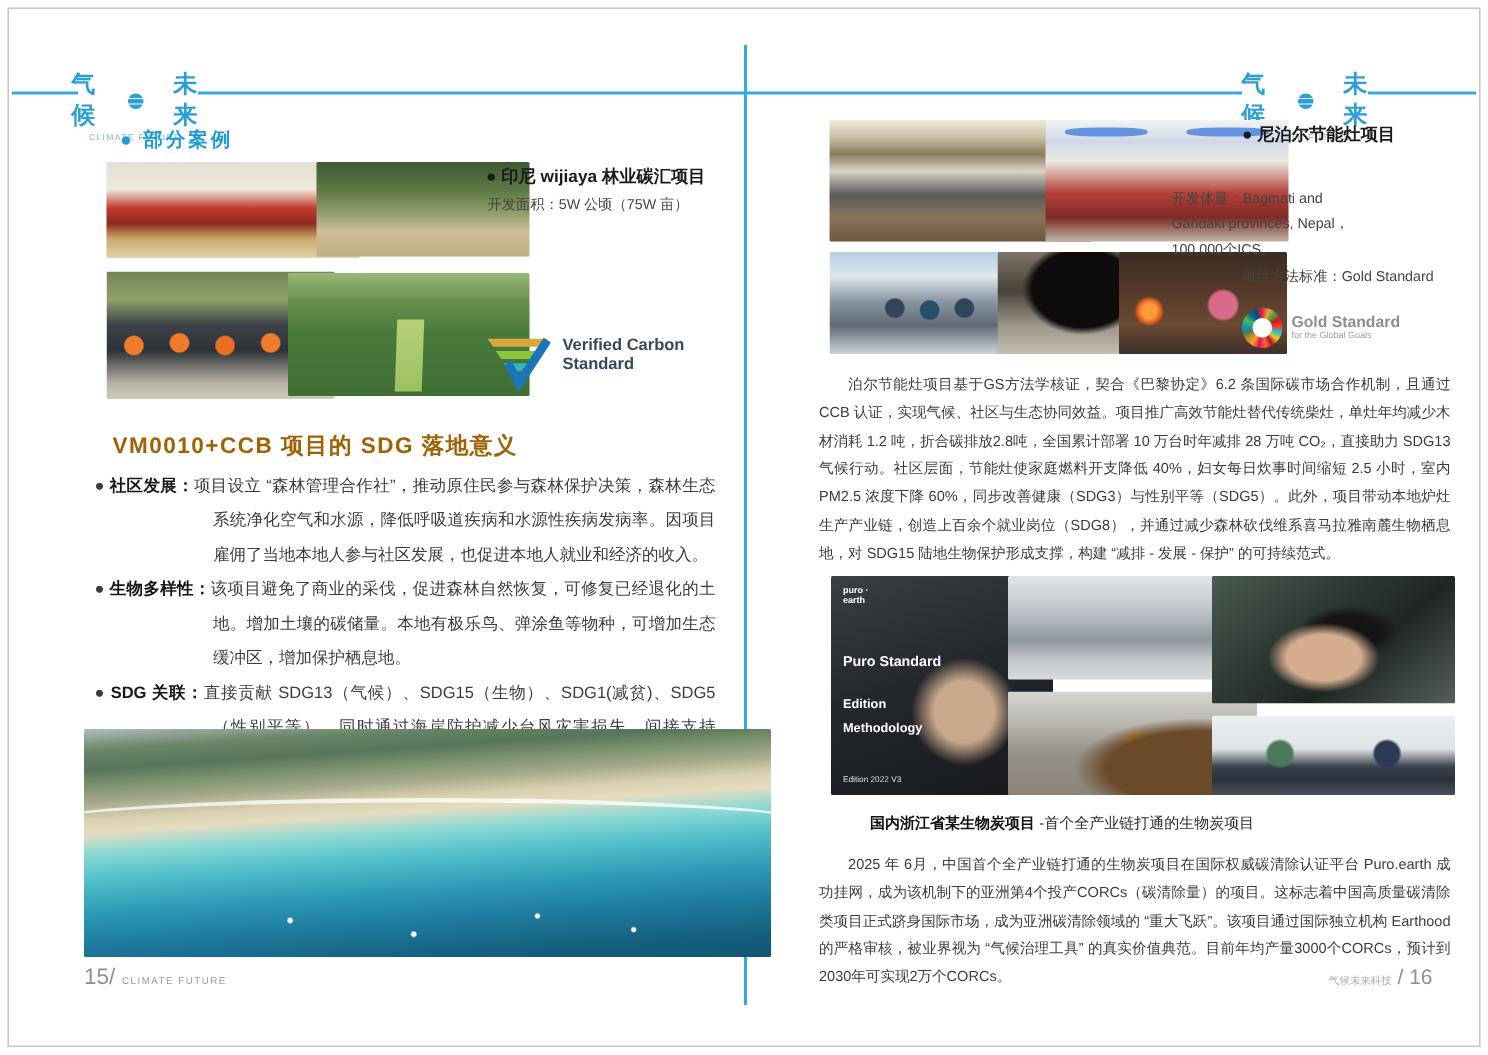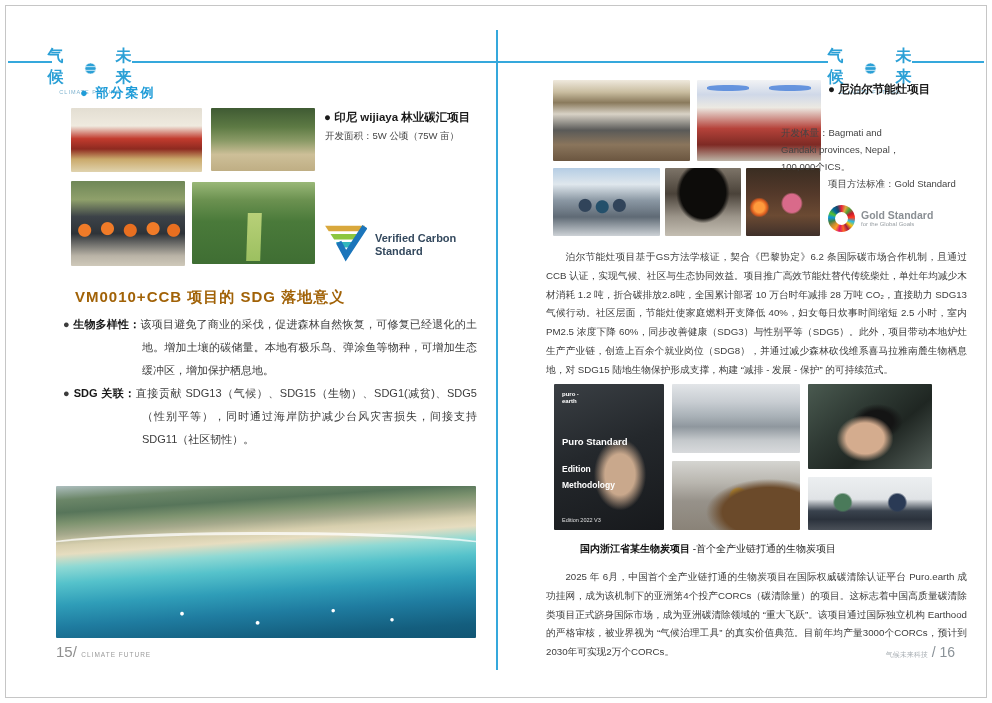--- a/index.html
+++ b/index.html
@@ -34,21 +34,21 @@
   .caption{font-size:10px;color:#2a2a2a;}
   .caption b{color:#111;}
   
   .foot-l{left:56px;top:643px;color:#8f8f8f;}
   .foot-l .num{font-size:15px;}
   .foot-l .lab{font-size:6.5px;letter-spacing:1px;color:#9a9a9a;}
   .foot-r{left:790px;top:643px;width:165px;text-align:right;color:#98a0a6;}
   .foot-r .lab{font-size:7px;color:#a8aeb3;}
   .foot-r .sep,.foot-r .num{font-size:14px;color:#8a9298;}
   
-  .ph{position:absolute;border-radius:1px;overflow:hidden;}
+  .ph{position:absolute;border-radius:1px;overflow:hidden;padding-left:38px;}
   .phA{left:71px;top:108px;width:131px;height:64px;
     background:linear-gradient(180deg,#e3ded2 0%,#efeadf 28%,#c23b2e 48%,#8e2a20 64%,#caa96b 80%,#e0d3ae 100%);}
   .phB{left:211px;top:108px;width:104px;height:63px;
     background:linear-gradient(180deg,#3f5a33 0%,#5d7a44 30%,#8a9a66 52%,#cdbf98 74%,#bfae84 100%);}
   .phC{left:71px;top:181px;width:114px;height:85px;
     background:
       radial-gradient(circle at 12% 58%,#f07b28 0 6px,transparent 7px),
       radial-gradient(circle at 32% 56%,#f07b28 0 6px,transparent 7px),
       radial-gradient(circle at 52% 58%,#e86f20 0 6px,transparent 7px),
       radial-gradient(circle at 72% 56%,#f07b28 0 6px,transparent 7px),
@@ -111,21 +111,21 @@
     background:
       radial-gradient(ellipse at 46% 64%,#d4ac8e 0 20%,transparent 30%),
       radial-gradient(ellipse at 56% 44%,#141414 0 16%,transparent 26%),
       linear-gradient(140deg,#4a5a50 0%,#2f3a34 36%,#1f2622 62%,#55605a 100%);}
   .phM{left:808px;top:477px;width:124px;height:53px;
     background:
       radial-gradient(circle at 28% 48%,#4a7a5a 0 8px,transparent 10px),
       radial-gradient(circle at 72% 48%,#2a3a55 0 8px,transparent 10px),
       linear-gradient(180deg,#eceff1 0%,#e0e3e6 42%,#3a434e 64%,#2b323c 80%,#4a5058 100%);}
   
-  .vcs{left:323px;top:224px;display:flex;align-items:center;gap:8px;}
+  .vcs{left:323px;top:224px;display:flex;gap:8px;}
   .vcs .txt{font-size:11px;font-weight:bold;color:#34495e;line-height:13px;}
   .gs{left:828px;top:205px;display:flex;align-items:center;gap:6px;}
   .gs .wheel{width:27px;height:27px;border-radius:50%;position:relative;flex:0 0 auto;
     background:conic-gradient(#e5243b,#dda63a,#4c9f38,#c5192d,#ff3a21,#26bde2,#fcc30b,
       #a21942,#fd6925,#dd1367,#fd9d24,#bf8b2e,#3f7e44,#0a97d9,#56c02b,#00689d,#19486a,#e5243b);}
   .gs .wheel::after{content:"";position:absolute;inset:7px;background:#fff;border-radius:50%;}
   .gs .t1{font-size:10.5px;font-weight:bold;color:#8a8f94;line-height:11px;}
   .gs .t2{font-size:6px;color:#9aa0a5;}
   .bdot{color:inherit;}
 </style>
@@ -197,20 +197,24 @@
     <span>Verified Carbon</span><br>
     <span>Standard</span>
   </span>
 </div>
 
 <div class="abs sdg-head" style="left:75px;top:288px;">VM0010+CCB 项目的 SDG 落地意义</div>
 
 <div class="abs bullets" style="left:63px;top:313px;">
   <div class="item">
     <span class="bdot">●</span>
+    <b>社区发展：</b><span>项目设立 “森林管理合作社”，推动原住民参与森林保护决策，森林生态系统净化空气和水源，降低呼吸道疾病和水源性疾病发病率。因项目雇佣了当地本地人参与社区发展，也促进本地人就业和经济的收入。</span>
+  </div>
+  <div class="item">
+    <span class="bdot">●</span>
     <b>生物多样性：</b><span>该项目避免了商业的采伐，促进森林自然恢复，可修复已经退化的土地。增加土壤的碳储量。本地有极乐鸟、弹涂鱼等物种，可增加生态缓冲区，增加保护栖息地。</span>
   </div>
   <div class="item">
     <span class="bdot">●</span>
     <b>SDG 关联：</b><span>直接贡献 SDG13（气候）、SDG15（生物）、SDG1(减贫)、SDG5（性别平等），同时通过海岸防护减少台风灾害损失，间接支持 SDG11（社区韧性）。</span>
   </div>
 </div>
 
 <div class="ph phBeach"></div>
 

